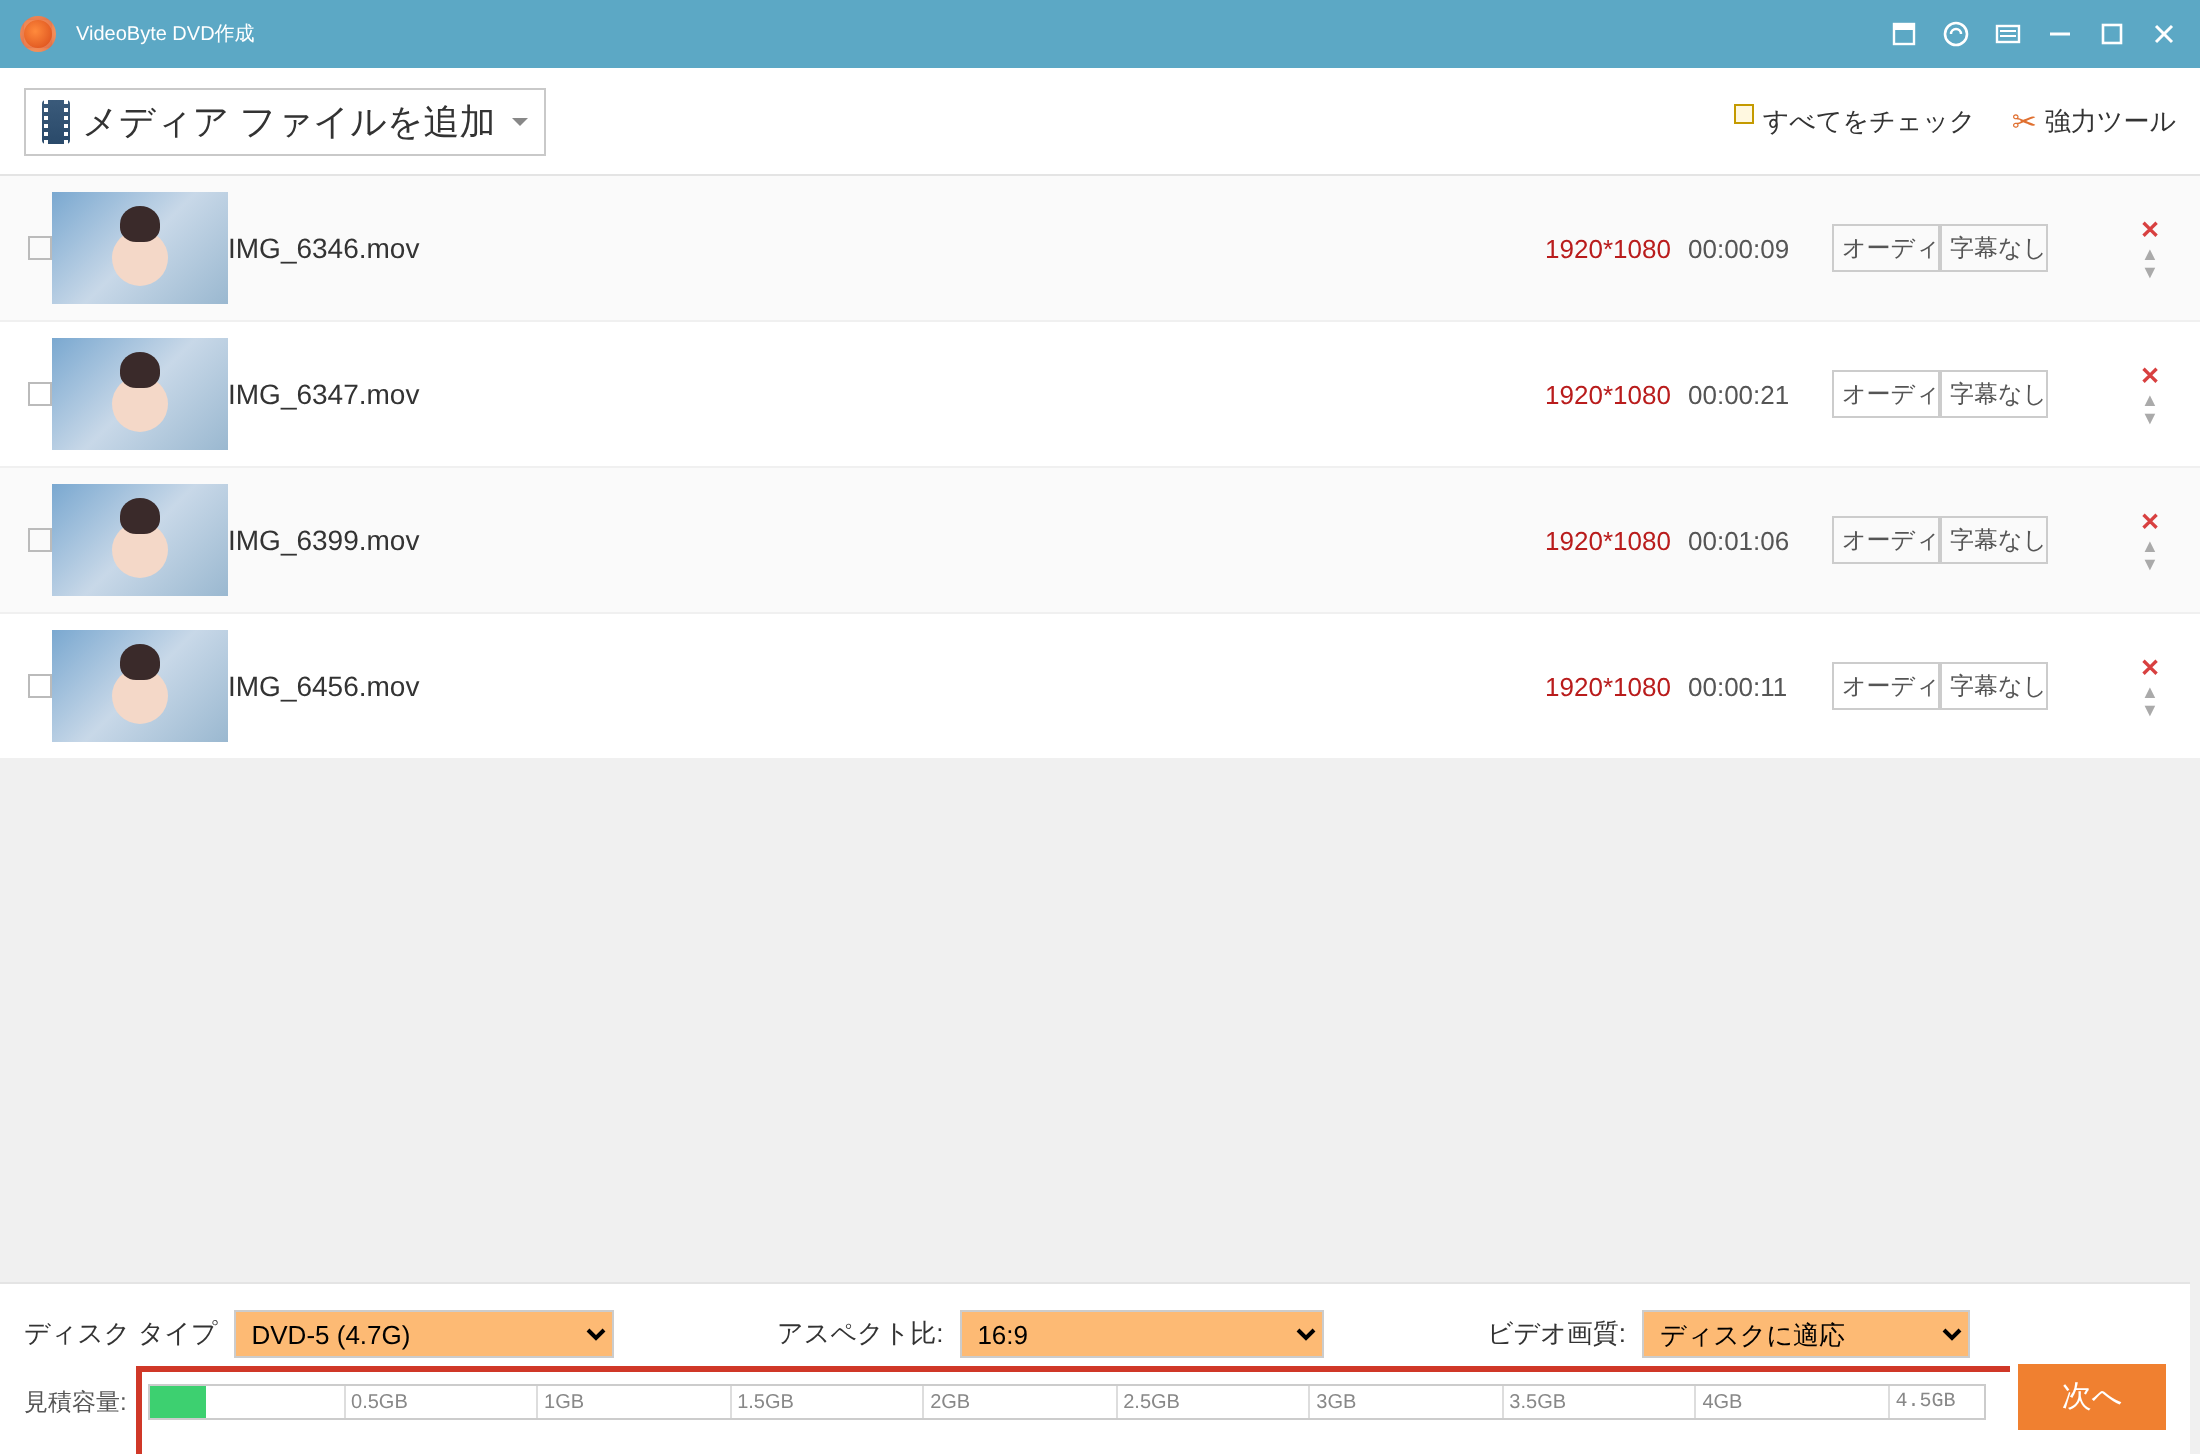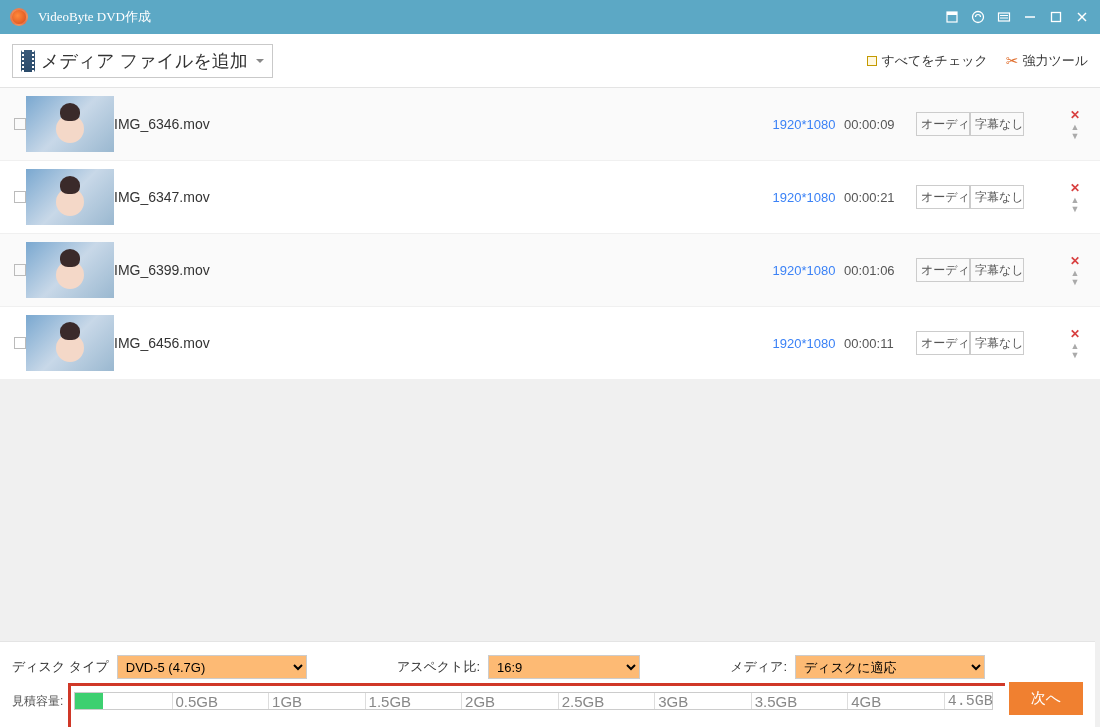--- a/index.html
+++ b/index.html
@@ -1,60 +1,60 @@
 <!DOCTYPE html>
 <html><head>
 <meta charset="utf-8">
 <style>
 * { margin: 0; padding: 0; box-sizing: border-box; font-family: "Meiryo", "MS PGothic", sans-serif; }
 body { width: 1100px; height: 727px; background: #f0f0f0; overflow: hidden; position: relative; }
 
 .titlebar { height: 34px; background: #5ca8c5; display: flex; align-items: center; padding: 0 10px; color: #fff; }
 .titlebar .logo { width: 18px; height: 18px; border-radius: 50%; background: radial-gradient(circle at 40% 40%, #ff8a3c, #d84a1a); margin-right: 10px; border: 2px solid #fff3; }
-.titlebar .title { font-size: 13px; flex: 1; font-family: Liberation Serif, serif; }
+.titlebar .title { font-size: 10px; flex: 1; }
 .titlebar .winbtns { display: flex; gap: 10px; align-items: center; }
 .titlebar .winbtn { width: 16px; height: 16px; display: flex; align-items: center; justify-content: center; cursor: pointer; font-size: 14px; }
 
 .toolbar { height: 54px; background: #fff; display: flex; align-items: center; padding: 0 12px; border-bottom: 1px solid #e4e4e4; }
 .addbtn { height: 34px; border: 1px solid #c9c9c9; background: #fff; display: flex; align-items: center; padding: 0 8px; cursor: pointer; font-size: 18px; color: #333; gap: 6px; }
 .addbtn .film { width: 14px; height: 22px; background: linear-gradient(#3a5a7a,#2a4a6a); border-radius: 2px; position: relative; }
 .addbtn .film::before, .addbtn .film::after { content: ""; position: absolute; width: 2px; height: 100%; background: repeating-linear-gradient(#fff 0 2px, transparent 2px 4px); }
 .addbtn .film::before { left: 1px; } .addbtn .film::after { right: 1px; }
 .addbtn .caret { width: 0; height: 0; border-left: 4px solid transparent; border-right: 4px solid transparent; border-top: 4px solid #888; margin-left: 2px; }
 .toolbar .spacer { flex: 1; }
-.checkall { font-size: 13px; color: #333; cursor: pointer; margin-right: 18px; display: flex; align-items: center; gap: 4px; }
+.checkall { font-size: 13px; color: #333; cursor: pointer; margin-right: 18px; display: flex; gap: 4px; }
 .checkall .chk { width: 10px; height: 10px; border: 1px solid #c49a00; background: #fff8e0; }
 .tools { font-size: 13px; color: #333; cursor: pointer; display: flex; align-items: center; gap: 4px; }
 .tools .scissors { color: #e07030; font-size: 15px; }
 
 .list { background: #f0f0f0; height: 553px; overflow-y: auto; padding: 0; }
 .row { height: 72px; background: #fafafa; margin-bottom: 1px; display: flex; align-items: center; padding: 0 14px; }
 .row:nth-child(even) { background: #fff; }
 .row .chk { width: 12px; height: 12px; border: 1px solid #bbb; cursor: pointer; flex-shrink: 0; }
 .row .thumb { width: 88px; height: 56px; background: linear-gradient(135deg,#7aa8d0 0%, #c8d8e8 50%, #9ab8d0 100%); flex-shrink: 0; display: flex; align-items: center; justify-content: center; overflow: hidden; }
 .row .thumb .person { width: 28px; height: 28px; border-radius: 50%; background: #f4d8c8; position: relative; margin-top: 10px; }
 .row .thumb .person::after { content: ""; position: absolute; top: -12px; left: 4px; width: 20px; height: 18px; background: #3a2a2a; border-radius: 50% 50% 40% 40%; }
 .row .fname { font-size: 14px; color: #333; flex: 1; }
-.row .res { font-size: 13px; color: #3b82f6; width: 80px; text-align: center; }
+.row .res { font-size: 13px; color: #b91c1c; width: 80px; text-align: center; }
 .row .dur { font-size: 13px; color: #555; width: 72px; }
 .row .sel { height: 24px; width: 54px; border: 1px solid #ccc; font-size: 12px; color: #555; padding: 0 4px; display: flex; align-items: center; overflow: hidden; white-space: nowrap; cursor: pointer; }
 .row .actions { width: 22px; display: flex; flex-direction: column; align-items: center; gap: 2px; margin-left: 40px; }
 .row .del { color: #d84040; font-size: 12px; font-weight: bold; cursor: pointer; }
 .row .updown { color: #aaa; font-size: 9px; line-height: 7px; cursor: pointer; }
 
 .bottombar { position: absolute; bottom: 0; left: 0; right: 5px; height: 86px; background: #fff; border-top: 1px solid #e4e4e4; padding: 10px 12px 0; }
 .settings { display: flex; align-items: center; gap: 8px; font-size: 13px; color: #333; height: 30px; }
 .settings .lbl { white-space: nowrap; }
 .settings select { height: 24px; border: 1px solid #ccc; font-size: 13px; padding: 0 4px; background: #fdba74; }
 .settings .gap { flex: 1; }
 .capacity { display: flex; align-items: center; font-size: 12px; color: #555; margin-top: 10px; position: relative; }
 .capacity .clbl { width: 62px; }
 .capacity .bar { flex: 1; height: 18px; border: 1px solid #ccc; position: relative; background: #fff; }
 .capacity .bar .fill { position: absolute; left: 0; top: 0; bottom: 0; background: #3dd070; }
-.capacity .bar .tick { position: absolute; top: 0; bottom: 0; border-left: 1px solid #ddd; font-size: 15px; color: #888; padding-left: 3px; display: flex; align-items: center; }
+.capacity .bar .tick { position: absolute; top: 0; bottom: 0; border-left: 1px solid #ddd; font-size: 10px; color: #888; padding-left: 3px; display: flex; align-items: center; }
 .nextbtn { position: absolute; right: 12px; bottom: 12px; width: 74px; height: 33px; background: #f08030; color: #fff; font-size: 15px; display: flex; align-items: center; justify-content: center; cursor: pointer; border: none; }
 .redline { position: absolute; height: 3px; background: #d03828; z-index: 5; }
 .redline.h { left: 68px; right: 90px; bottom: 41px; }
 .redline.v { left: 68px; width: 3px; bottom: 0; height: 44px; }
 </style>
 </head>
 <body>
 
 <div class="titlebar">
   <div class="logo"></div>
@@ -181,24 +181,24 @@
       </div>
     </div>
   </div>
 
 <div class="bottombar">
   <div class="settings">
     <span class="lbl">ディスク タイプ</span>
     <select style="width:190px"><option>DVD-5 (4.7G)</option></select>
     <div class="gap"></div>
     <span class="lbl">アスペクト比:</span>
-    <select style="width:152px"><option>16:9</option></select>
+    <select style="width:182px"><option>16:9</option></select>
     <div class="gap"></div>
-    <span class="lbl">メディア:</span>
-    <select style="width:190px"><option>ディスクに適応</option></select>
+    <span class="lbl">ビデオ画質:</span>
+    <select style="width:164px"><option>ディスクに適応</option></select>
     <div style="width:90px"></div>
   </div>
   <div class="capacity">
     <span class="clbl">見積容量:</span>
     <div class="bar" id="capbar">
       <div class="fill" id="capfill" style="width: 3%;"></div>
     <div class="tick" style="left: 10.5263%;">0.5GB</div>
         <div class="tick" style="left: 21.0526%;">1GB</div>
         <div class="tick" style="left: 31.5789%;">1.5GB</div>
         <div class="tick" style="left: 42.1053%;">2GB</div>

